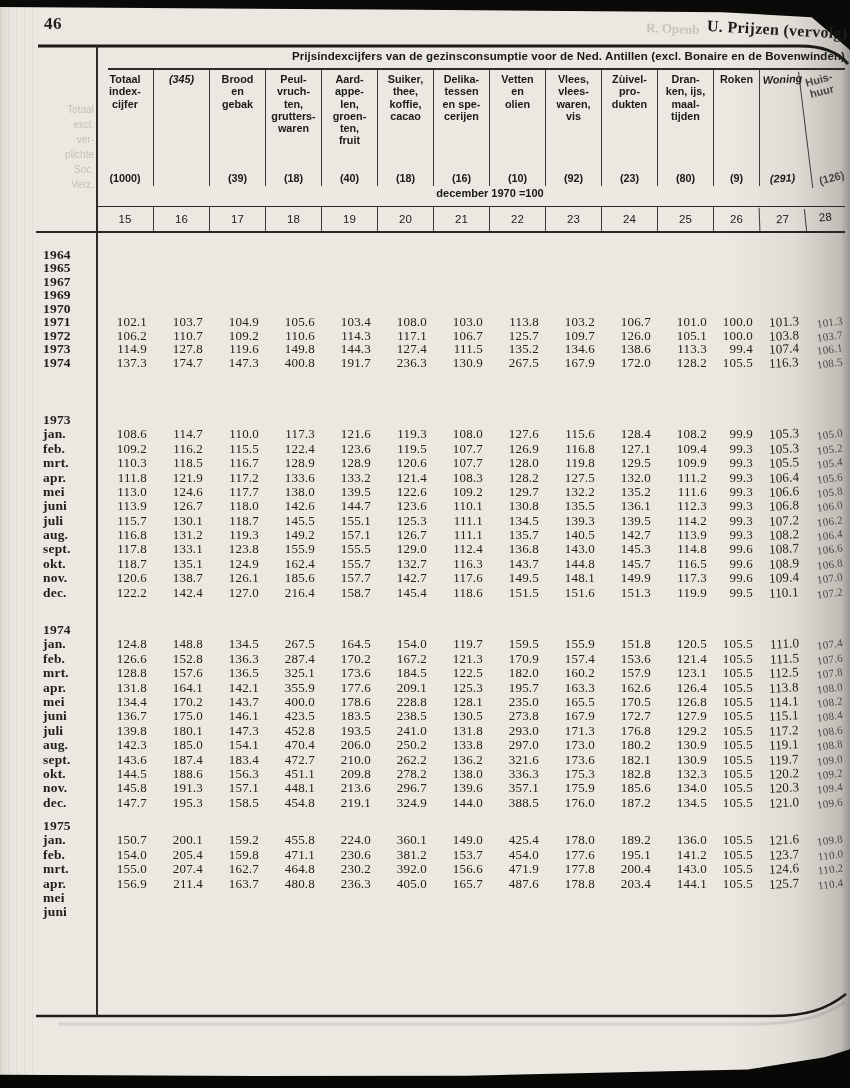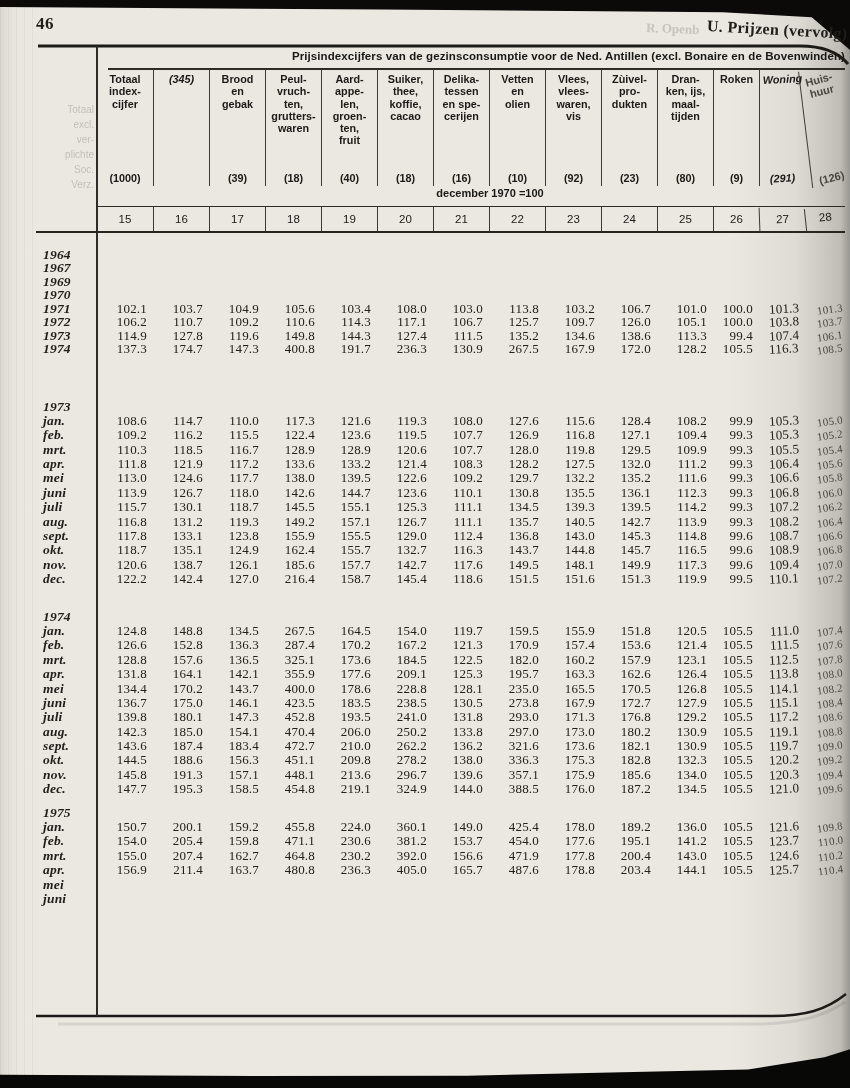--- a/index.html
+++ b/index.html
@@ -11,21 +11,21 @@
     background:linear-gradient(to right, rgba(0,0,0,0) 0%, rgba(60,55,45,0.07) 55%, rgba(40,35,28,0.22) 92%, rgba(20,18,14,0.38) 100%);}
   .edge-left{position:absolute;top:0;left:0;width:36px;height:1088px;pointer-events:none;
     background:linear-gradient(to right,#d9d7d0 0px,#e2e0d9 6px,#e7e5de 14px,#eae8e1 30px);}
   .edge-left:after{content:"";position:absolute;inset:0;
     background:repeating-linear-gradient(to right, rgba(0,0,0,0.045) 0 1px, transparent 1px 8px);}
   .edge-top{position:absolute;left:0;top:0;width:850px;height:64px;background:#0b0a09;
     clip-path:polygon(0 0,100% 0,100% 78%,95.5% 27%,85% 19%,45% 15%,0 11%);}
   .edge-bottom{position:absolute;left:0;bottom:0;width:850px;height:44px;background:#080807;
     clip-path:polygon(0 70%,30% 73%,55% 72%,88% 58%,97% 30%,100% 12%,100% 100%,0 100%);}
   
-  .pageno{position:absolute;left:36px;top:14px;font-size:17px;font-weight:bold;letter-spacing:.5px;}
+  .pageno{position:absolute;left:44px;top:14px;font-size:17px;font-weight:bold;letter-spacing:.5px;}
   .secttitle{position:absolute;right:2px;top:17px;font-size:16px;font-weight:bold;
     transform:rotate(3.2deg);transform-origin:left center;letter-spacing:.3px;}
   
   .ghost{position:absolute;color:#a8a59b;font-family:"Liberation Sans",sans-serif;pointer-events:none;}
   .ghost-tr{left:646px;top:21px;font-family:"Liberation Serif",serif;font-weight:bold;font-size:13px;opacity:.55;transform:rotate(2deg);}
   .ghost-lm{left:38px;top:102px;width:56px;font-size:10px;line-height:15px;text-align:right;opacity:.6;}
   
   svg.rules{position:absolute;left:0;top:0;width:850px;height:1088px;pointer-events:none;}
   
   .tbl-title{position:absolute;left:97px;top:50px;width:748px;text-align:right;
@@ -49,21 +49,21 @@
   .ngrid{position:absolute;left:97px;top:207px;width:748px;height:24px;display:grid;
     grid-template-columns:56px 56px 56px 56px 56px 56px 56px 56px 56px 56px 56px 46px 46px 40px;
     font-family:"Liberation Sans",sans-serif;font-size:11.5px;font-weight:400;color:#1b1a18;}
   .n-cell{text-align:center;line-height:24px;}
   
   .data-area{position:absolute;left:36px;top:248px;width:809px;}
   .row{display:grid;grid-template-columns:61px 56px 56px 56px 56px 56px 56px 56px 56px 56px 56px 56px 46px 46px 40px;}
   .block-years .row{height:13.45px;line-height:13.45px;}
   .block-m .row{height:14.4px;line-height:14.4px;}
   .block-1973{margin-top:44px;} .block-1974{margin-top:23px;} .block-1975{margin-top:9px;}
-  .rlabel{padding-left:7px;font-style:italic;font-weight:600;font-size:13.5px;text-align:left;letter-spacing:.2px;}
+  .rlabel{padding-left:7px;font-weight:600;font-size:13.5px;text-align:left;letter-spacing:.2px;}
   .cell{text-align:right;padding-right:6px;font-size:13px;letter-spacing:.2px;color:#222019;}
   .cell:last-child{padding-right:2px;}
   .tilt-a > span{display:inline-block;transform:rotate(-3deg);}
   .tilt-b > span{display:inline-block;transform:rotate(-7.5deg);font-size:11px;color:#474540;}
   .hgrid .tilt-b{transform:rotate(-7deg);font-size:10px;color:#3f3d38;font-weight:600;}
   .ngrid .tilt-a{transform:rotate(-2deg);} .ngrid .tilt-b{transform:rotate(-6deg);line-height:20px;}
 </style>
 </head>
 <body>
 
@@ -217,20 +217,37 @@
           <span class="cell"></span>
           <span class="cell"></span>
           <span class="cell"></span>
           <span class="cell"></span>
           <span class="cell"></span>
           <span class="cell"></span>
           <span class="cell tilt-a"></span>
           <span class="cell tilt-b"></span>
         </div>
         <div class="row">
+          <span class="rlabel">1965</span>
+          <span class="cell"></span>
+          <span class="cell"></span>
+          <span class="cell"></span>
+          <span class="cell"></span>
+          <span class="cell"></span>
+          <span class="cell"></span>
+          <span class="cell"></span>
+          <span class="cell"></span>
+          <span class="cell"></span>
+          <span class="cell"></span>
+          <span class="cell"></span>
+          <span class="cell"></span>
+          <span class="cell tilt-a"></span>
+          <span class="cell tilt-b"></span>
+        </div>
+        <div class="row">
           <span class="rlabel">1967</span>
           <span class="cell"></span>
           <span class="cell"></span>
           <span class="cell"></span>
           <span class="cell"></span>
           <span class="cell"></span>
           <span class="cell"></span>
           <span class="cell"></span>
           <span class="cell"></span>
           <span class="cell"></span>

